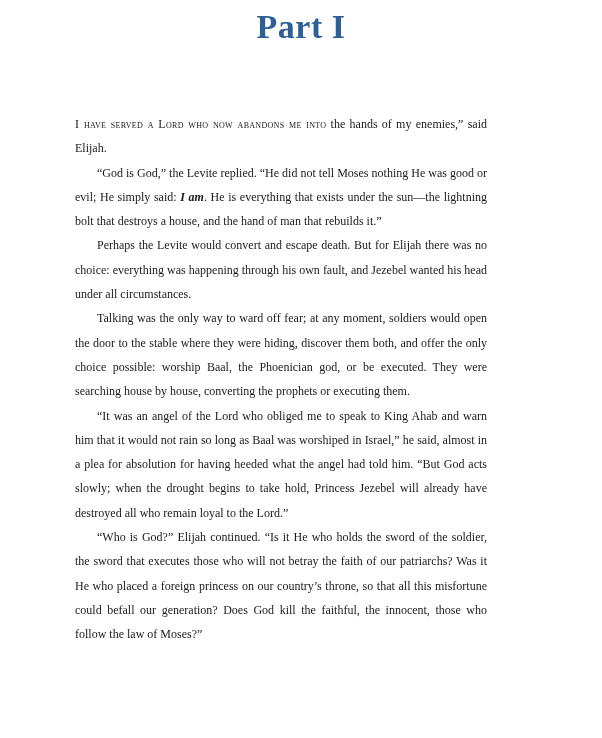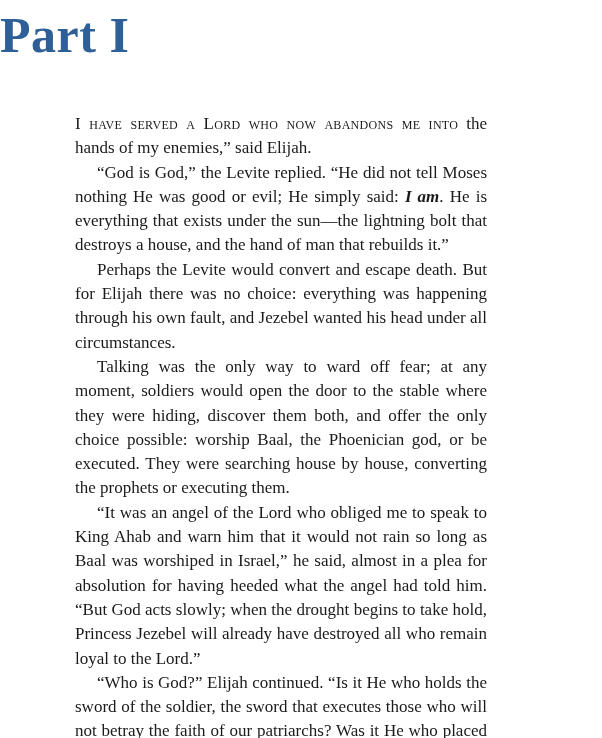--- a/index.html
+++ b/index.html
@@ -16,37 +16,37 @@
   }
   .page {
     position: relative;
     width: 602px;
     height: 738px;
     box-sizing: border-box;
   }
   .part-title {
     font-family: "Liberation Serif", serif;
     color: #2e5f96;
-    font-size: 50px;
+    font-size: 34px;
     font-weight: bold;
-    text-align: left;
+    text-align: center;
     letter-spacing: 0.5px;
     margin: 0;
     padding-top: 8px;
     line-height: 1.1;
   }
   .body-text {
     position: absolute;
     left: 75px;
     top: 112px;
     width: 412px;
   }
   p {
     margin: 0;
-    font-size: 17px;
+    font-size: 12px;
     line-height: 24.3px;
     text-align: justify;
     text-justify: inter-word;
     hyphens: manual;
   }
   p.indent {
     text-indent: 22px;
   }
   .smallcaps {
     font-variant: small-caps;

